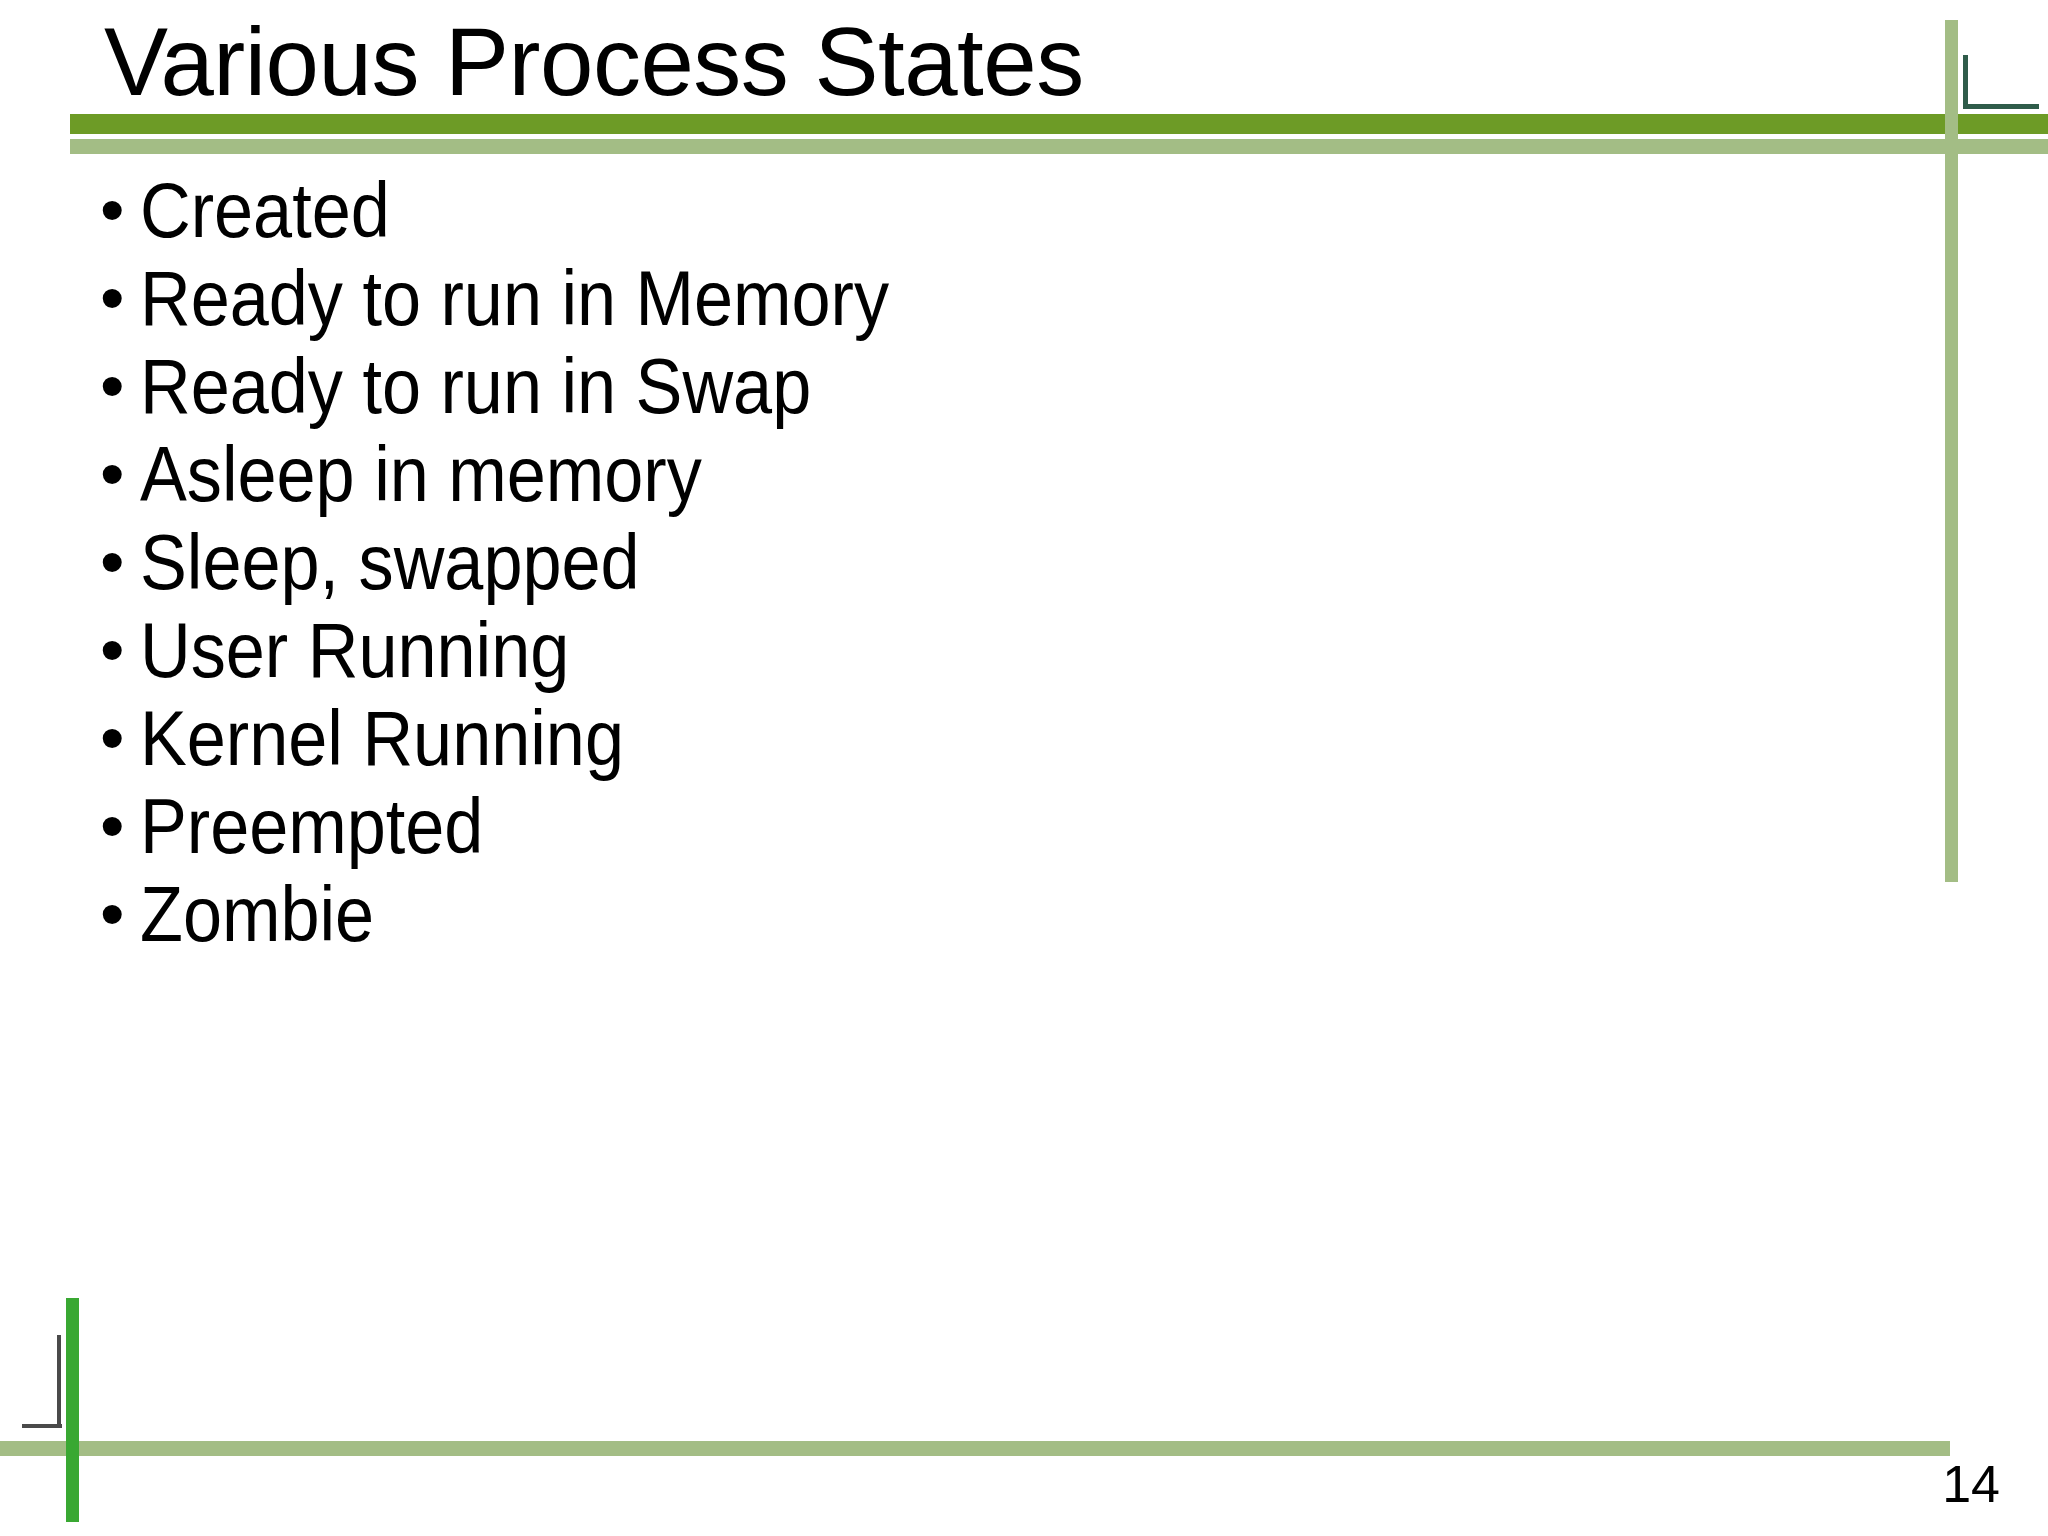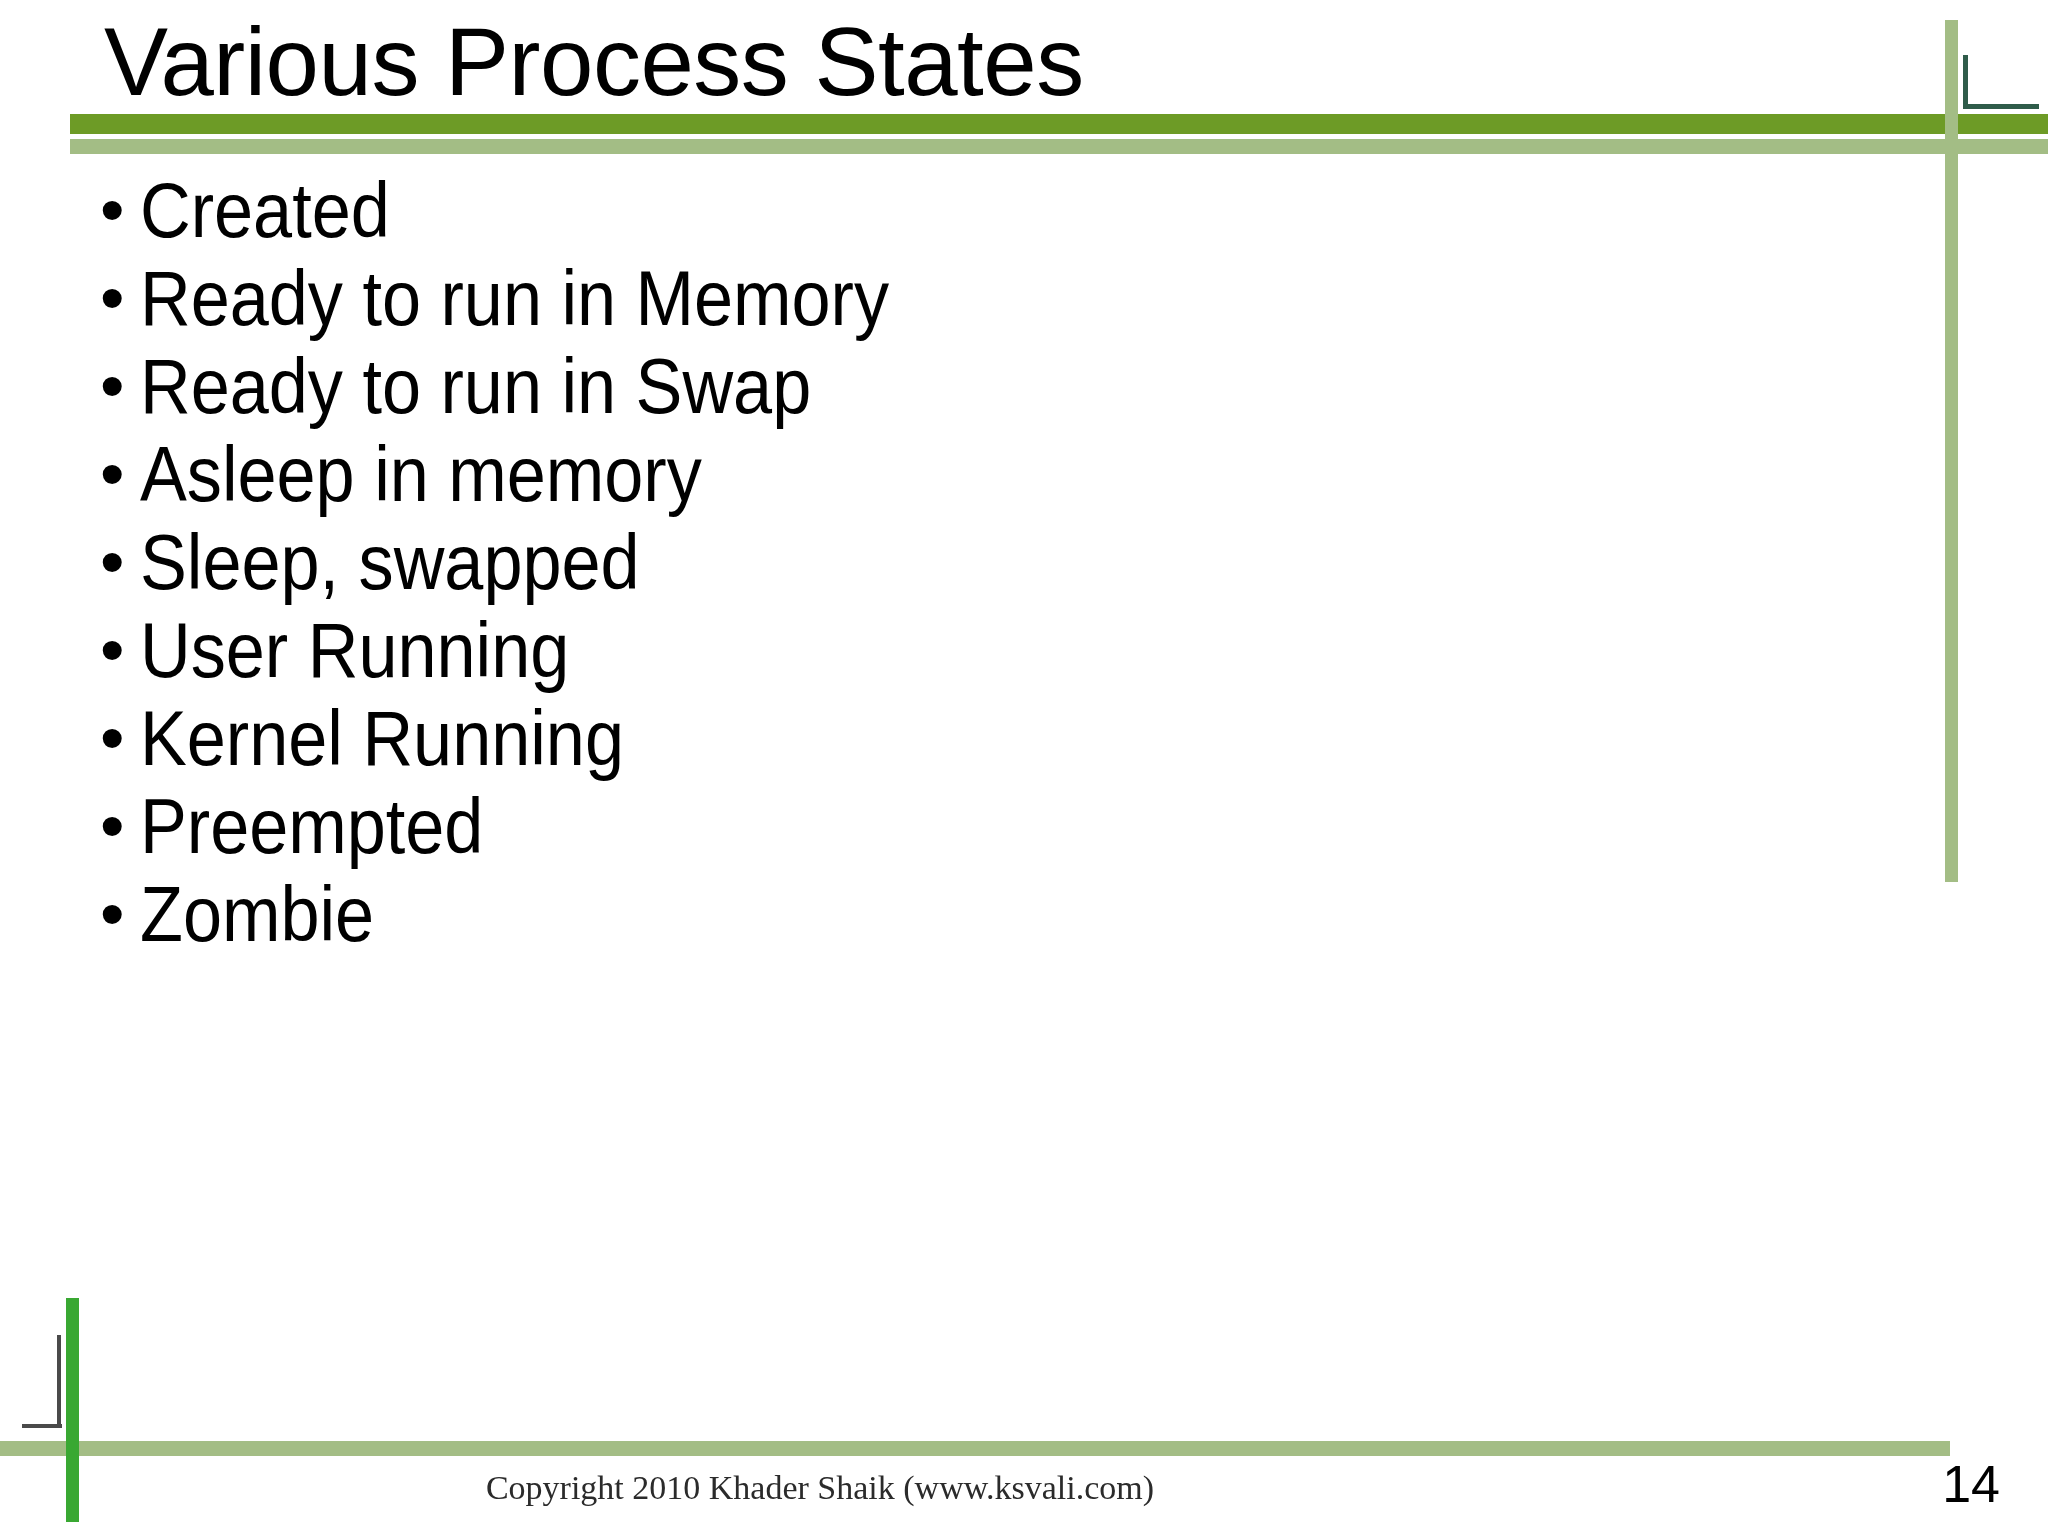--- a/index.html
+++ b/index.html
@@ -235,17 +235,16 @@
       <span class="bullet-text">Zombie</span>
     </div>
 
   </div>
 
   <div class="footer-hline"></div>
   <div class="accent-vline-bottom"></div>
   <div class="bracket-bl-v"></div>
   <div class="bracket-bl-h"></div>
 
-  <div id="footer-copyright">Copyright 2010 Khader Shaik (www.ksvali.com)</div>
 
   <div id="page-number">14</div>
 
 </div>
 
 </body></html>

